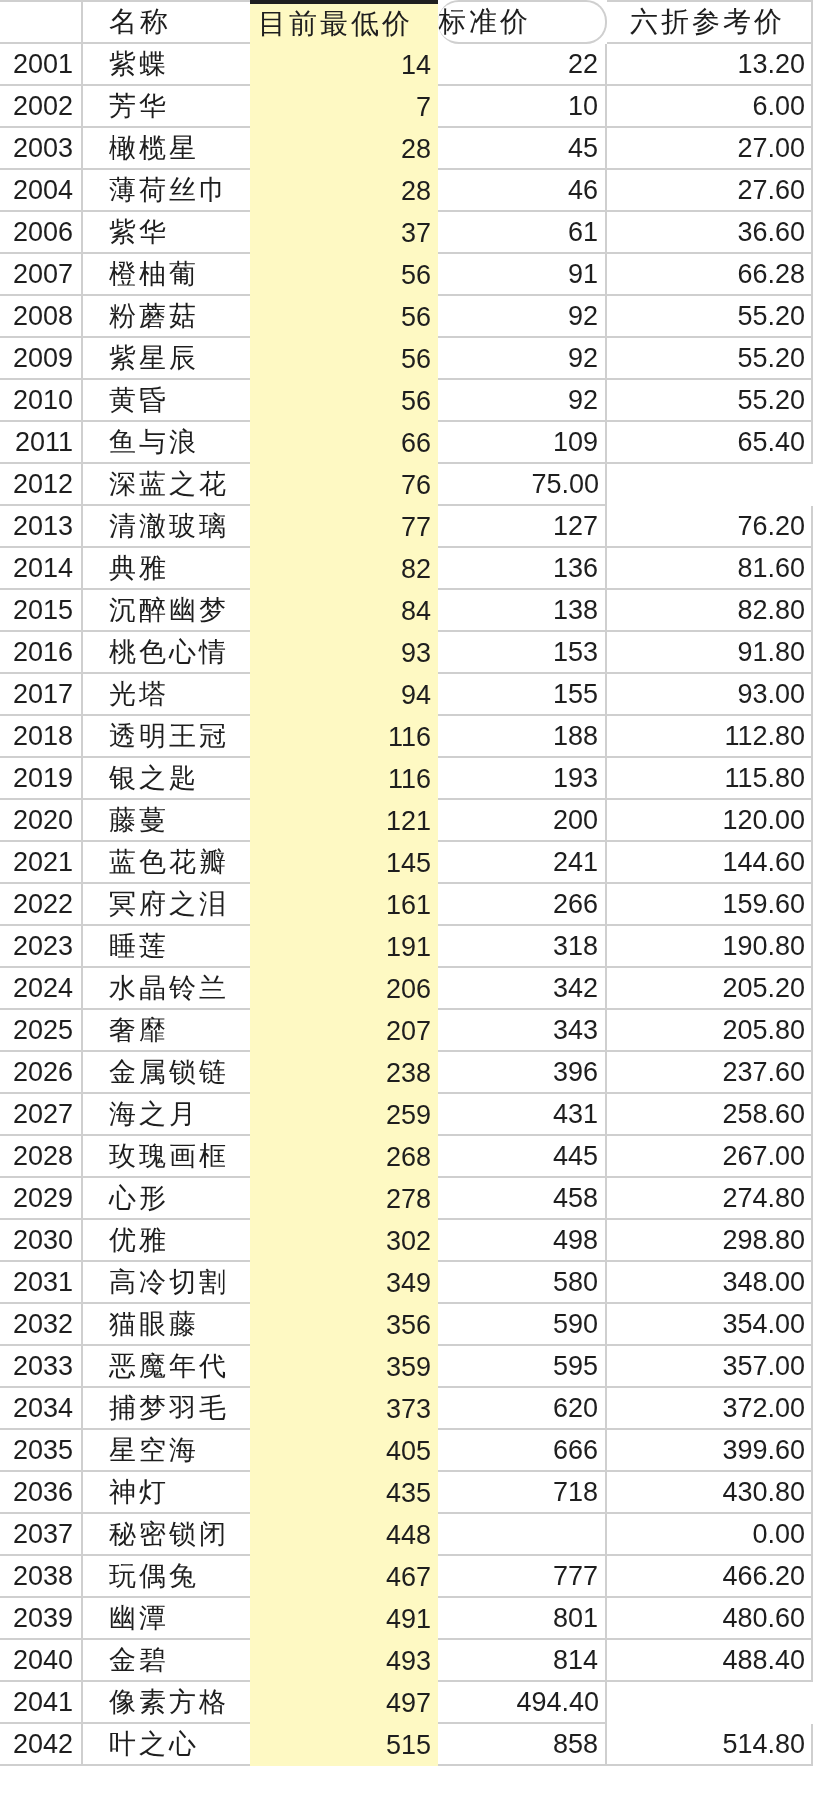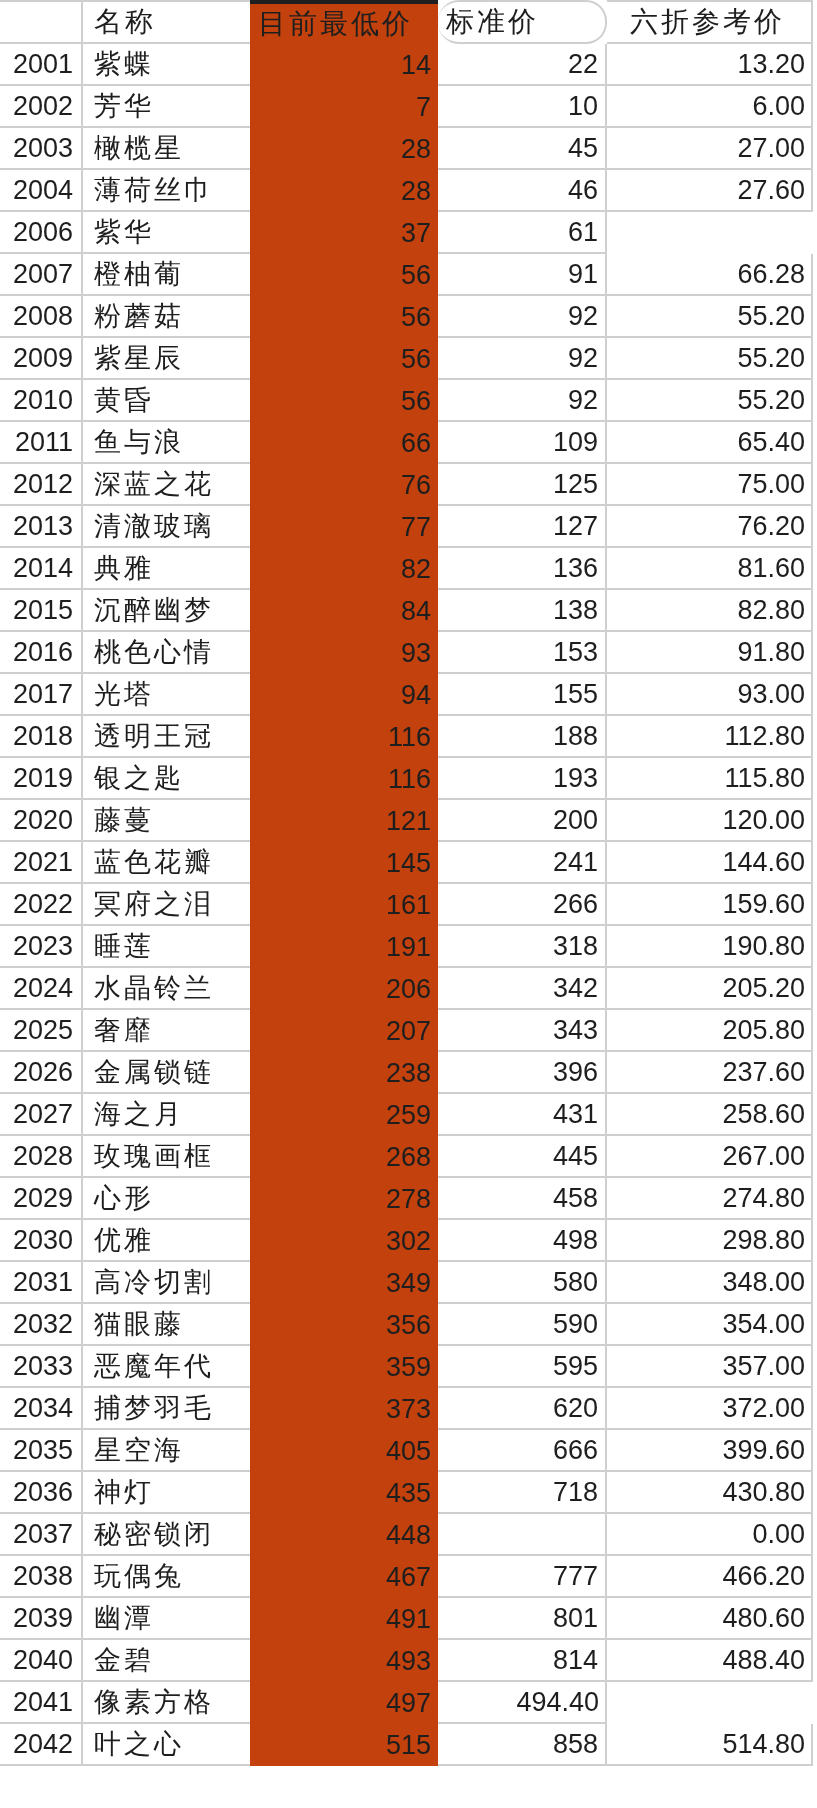--- a/index.html
+++ b/index.html
@@ -33,36 +33,36 @@
     overflow: hidden;
   }
   
   .c-id       { border-right: 2px solid #cfcfcf; }
   .c-standard { border-right: 2px solid #cfcfcf; }
   .c-discount { border-right: 2px solid #cfcfcf; }
   
   .c-id, .c-name, .c-standard, .c-discount { border-bottom: 2px solid #cfcfcf; }
   
   .c-id       { justify-content: flex-end; padding-right: 8px; text-align: right; }
-  .c-name     { justify-content: flex-start; padding-left: 11px; letter-spacing: 3px; }
+  .c-name     { justify-content: flex-start; padding-left: 26px; letter-spacing: 3px; }
   .c-lowest   { justify-content: flex-end; padding-right: 7px; }
   .c-standard { justify-content: flex-end; padding-right: 7px; }
   .c-discount { justify-content: flex-end; padding-right: 6px; }
   
-  .c-lowest { background: #c2410c; }
+  .c-lowest { background: #fef9c3; }
   
   .header-row .cell { border-bottom: 2px solid #cfcfcf; border-top: 2px solid #cfcfcf; font-size: 28px; }
   .header-row .c-lowest {
     border-bottom: none;
     border-top: 4px solid #1f1f1f;
     justify-content: flex-start;
     padding-left: 8px;
     letter-spacing: 3px;
   }
-  .header-row .c-standard { justify-content: flex-start; padding-left: 8px;  letter-spacing: 3px; border-radius: 21px; }
+  .header-row .c-standard { justify-content: flex-start;  letter-spacing: 3px; border-radius: 21px; }
   .header-row .c-discount { justify-content: flex-start; padding-left: 23px; letter-spacing: 3px; }
 </style>
 </head>
 <body>
 
 <div class="sheet">
   <div class="row header-row">
     <div class="cell c-id"></div>
     <div class="cell c-name">名称</div>
     <div class="cell c-lowest">目前最低价</div>
@@ -96,20 +96,21 @@
         <div class="cell c-name">薄荷丝巾</div>
         <div class="cell c-lowest">28</div>
         <div class="cell c-standard">46</div>
         <div class="cell c-discount">27.60</div>
       </div>
       <div class="row">
         <div class="cell c-id">2006</div>
         <div class="cell c-name">紫华</div>
         <div class="cell c-lowest">37</div>
         <div class="cell c-standard">61</div>
+        <div class="cell c-discount">36.60</div>
       </div>
       <div class="row">
         <div class="cell c-id">2007</div>
         <div class="cell c-name">橙柚葡</div>
         <div class="cell c-lowest">56</div>
         <div class="cell c-standard">91</div>
         <div class="cell c-discount">66.28</div>
       </div>
       <div class="row">
         <div class="cell c-id">2008</div>
@@ -136,21 +137,20 @@
         <div class="cell c-id">2011</div>
         <div class="cell c-name">鱼与浪</div>
         <div class="cell c-lowest">66</div>
         <div class="cell c-standard">109</div>
         <div class="cell c-discount">65.40</div>
       </div>
       <div class="row">
         <div class="cell c-id">2012</div>
         <div class="cell c-name">深蓝之花</div>
         <div class="cell c-lowest">76</div>
-        <div class="cell c-standard">125</div>
         <div class="cell c-discount">75.00</div>
       </div>
       <div class="row">
         <div class="cell c-id">2013</div>
         <div class="cell c-name">清澈玻璃</div>
         <div class="cell c-lowest">77</div>
         <div class="cell c-standard">127</div>
         <div class="cell c-discount">76.20</div>
       </div>
       <div class="row">

